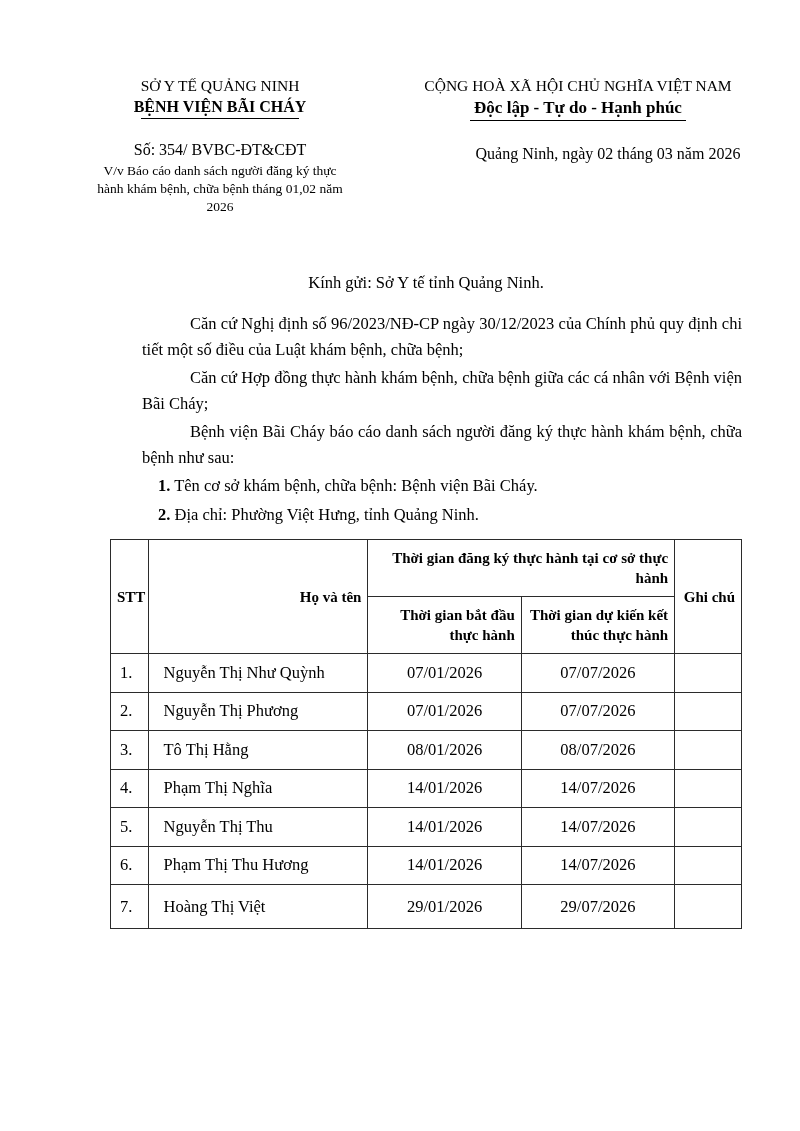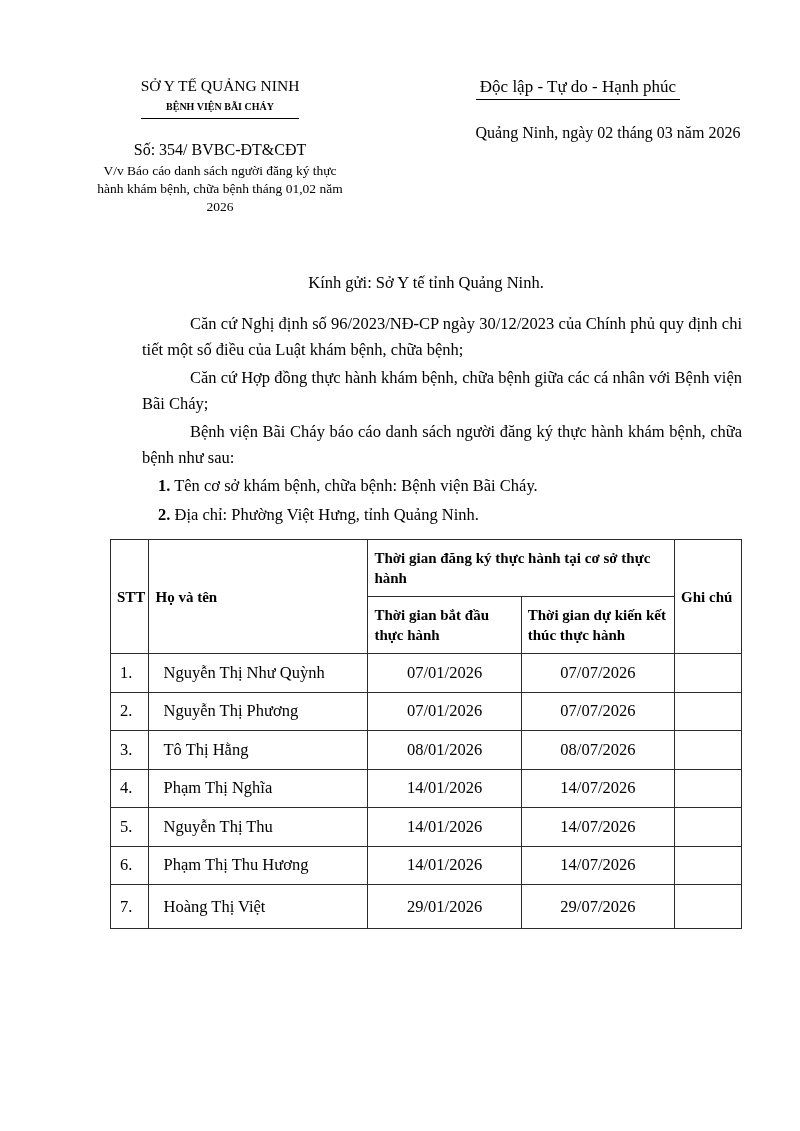--- a/index.html
+++ b/index.html
@@ -21,26 +21,26 @@
     margin-left: -24px;
     text-align: center;
     flex: 0 0 auto;
   }
   .hdr-right {
     width: 386px;
     text-align: center;
     flex: 0 0 auto;
   }
   .org-parent { font-size: 15.5px; line-height: 21px; }
-  .org-name   { font-size: 10px; font-weight: bold; line-height: 21px; }
+  .org-name   { font-size: 16px; font-weight: bold; line-height: 21px; }
   .rule-org   { width: 158px; margin: 1px auto 0; border-bottom: 1.5px solid #000; }
   .doc-number { font-size: 16px; margin-top: 20px; line-height: 21px; }
   .doc-subject{ font-size: 13.5px; line-height: 18px; margin: 2px auto 0; width: 252px; }
   .country    { font-size: 15.5px; line-height: 21px; white-space: nowrap; }
-  .motto      { display: inline-block; font-size: 17px; font-weight: normal; line-height: 23px;
+  .motto      { display: inline-block; font-size: 17px; font-weight: bold; line-height: 23px;
                 border-bottom: 1.5px solid #000; padding: 0 4px 1px; }
   .place-date { font-size: 16px; margin-top: 24px; padding-left: 60px; white-space: nowrap; }
   
   .salutation { text-align: center; font-size: 16.5px; margin-top: 54px; line-height: 25px; }
   .body-text  { margin-top: 16px; }
   .para {
     font-size: 16.5px; line-height: 25.5px;
     text-align: justify; text-indent: 48px;
     margin-bottom: 3px;
     margin-left: 32px;
@@ -50,21 +50,21 @@
   
   table {
     width: 100%;
     border-collapse: collapse;
     margin-top: 12px;
     table-layout: fixed;
   }
   th, td { border: 1px solid #2b2b2b; }
   th {
     font-size: 15px; font-weight: bold;
-    text-align: left; vertical-align: middle;
+    text-align: right; vertical-align: middle;
     padding: 4px 6px; line-height: 20px;
   }
   thead tr { height: 57px; }
   td {
     font-size: 16.5px;
     vertical-align: middle;
     padding: 2px 8px;
   }
   tbody tr { height: 38.5px; }
   tbody tr:last-child { height: 44px; }
@@ -83,20 +83,21 @@
 
   <div class="hdr">
     <div class="hdr-left">
       <div class="org-parent">SỞ Y TẾ QUẢNG NINH</div>
       <div class="org-name">BỆNH VIỆN BÃI CHÁY</div>
       <div class="rule-org"></div>
       <div class="doc-number">Số: 354/ BVBC-ĐT&amp;CĐT</div>
       <div class="doc-subject">V/v Báo cáo danh sách người đăng ký thực hành khám bệnh, chữa bệnh tháng 01,02 năm 2026</div>
     </div>
     <div class="hdr-right">
+      <div class="country">CỘNG HOÀ XÃ HỘI CHỦ NGHĨA VIỆT NAM</div>
       <div>
         <span class="motto">Độc lập - Tự do - Hạnh phúc</span>
       </div>
       <div class="place-date">Quảng Ninh, ngày 02 tháng 03 năm 2026</div>
     </div>
   </div>
 
   <div class="salutation">Kính gửi: Sở Y tế tỉnh Quảng Ninh.</div>
 
   <div class="body-text">

